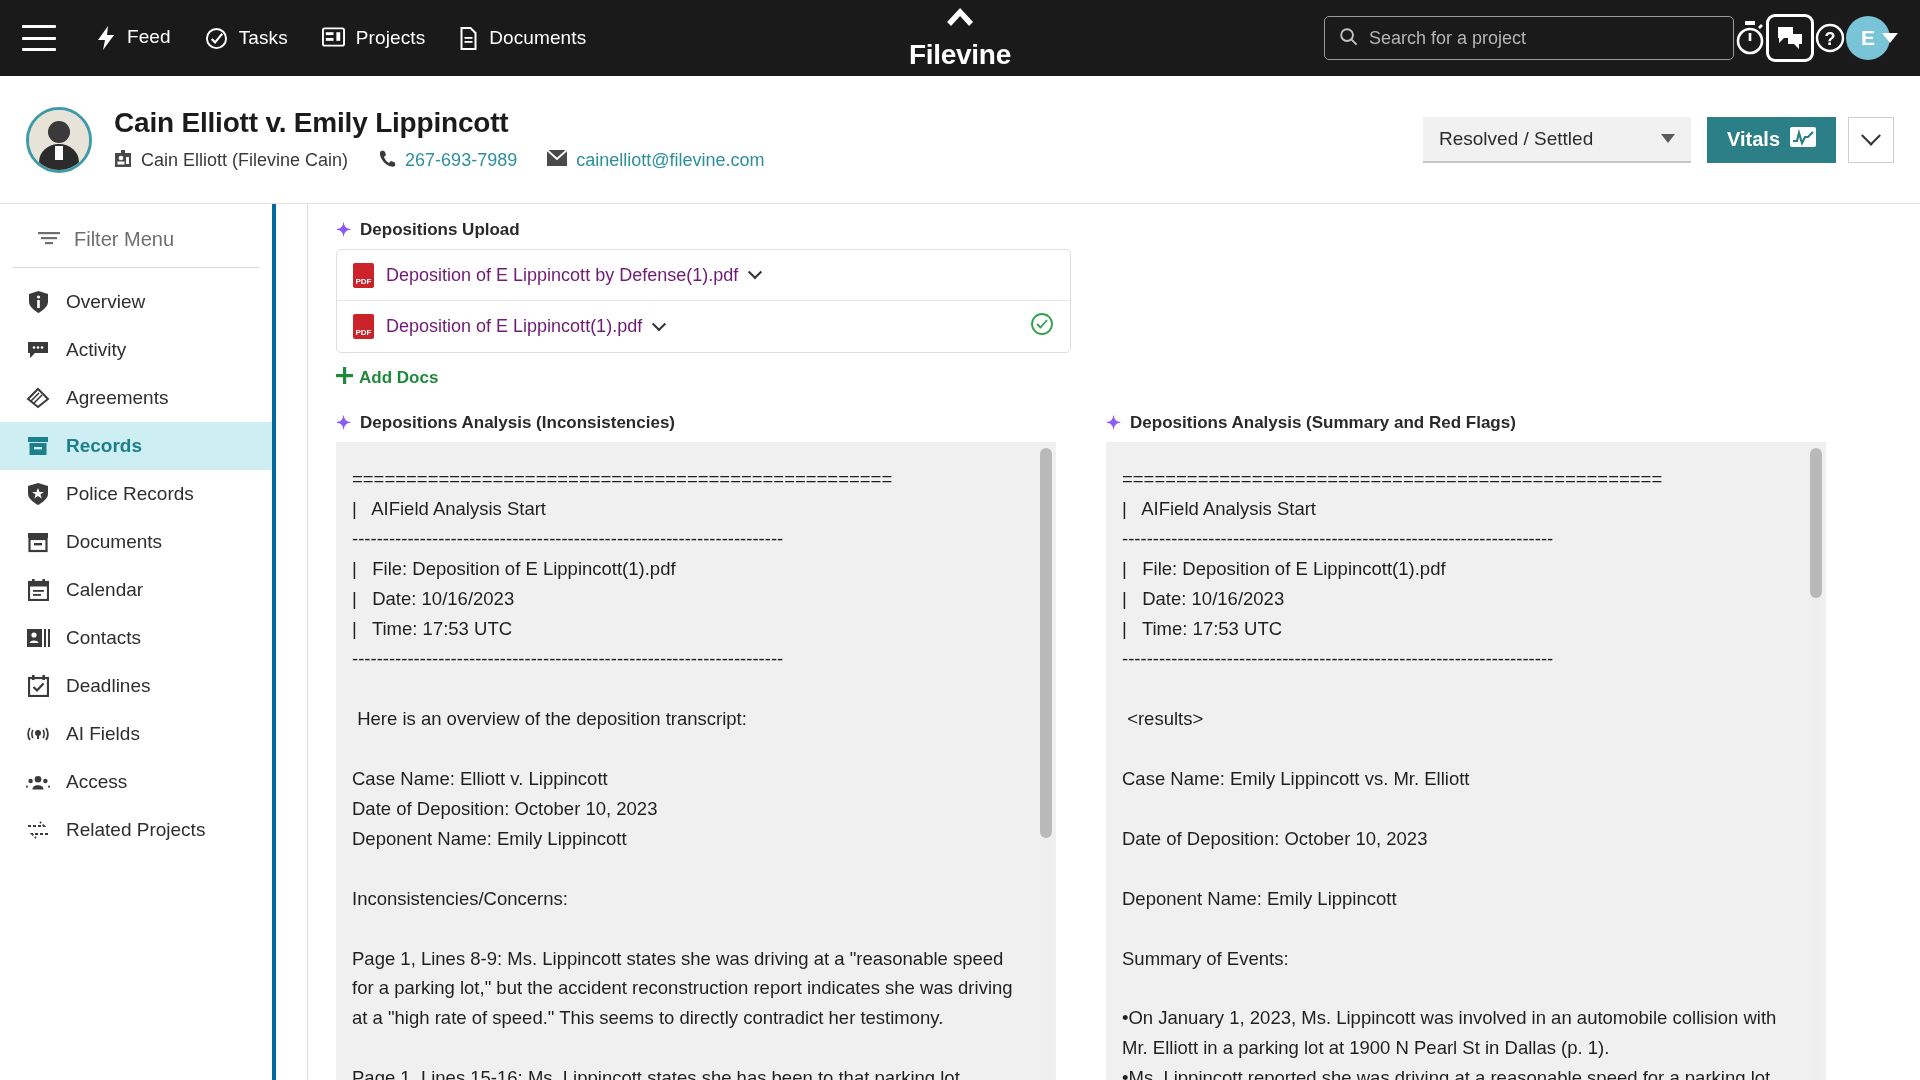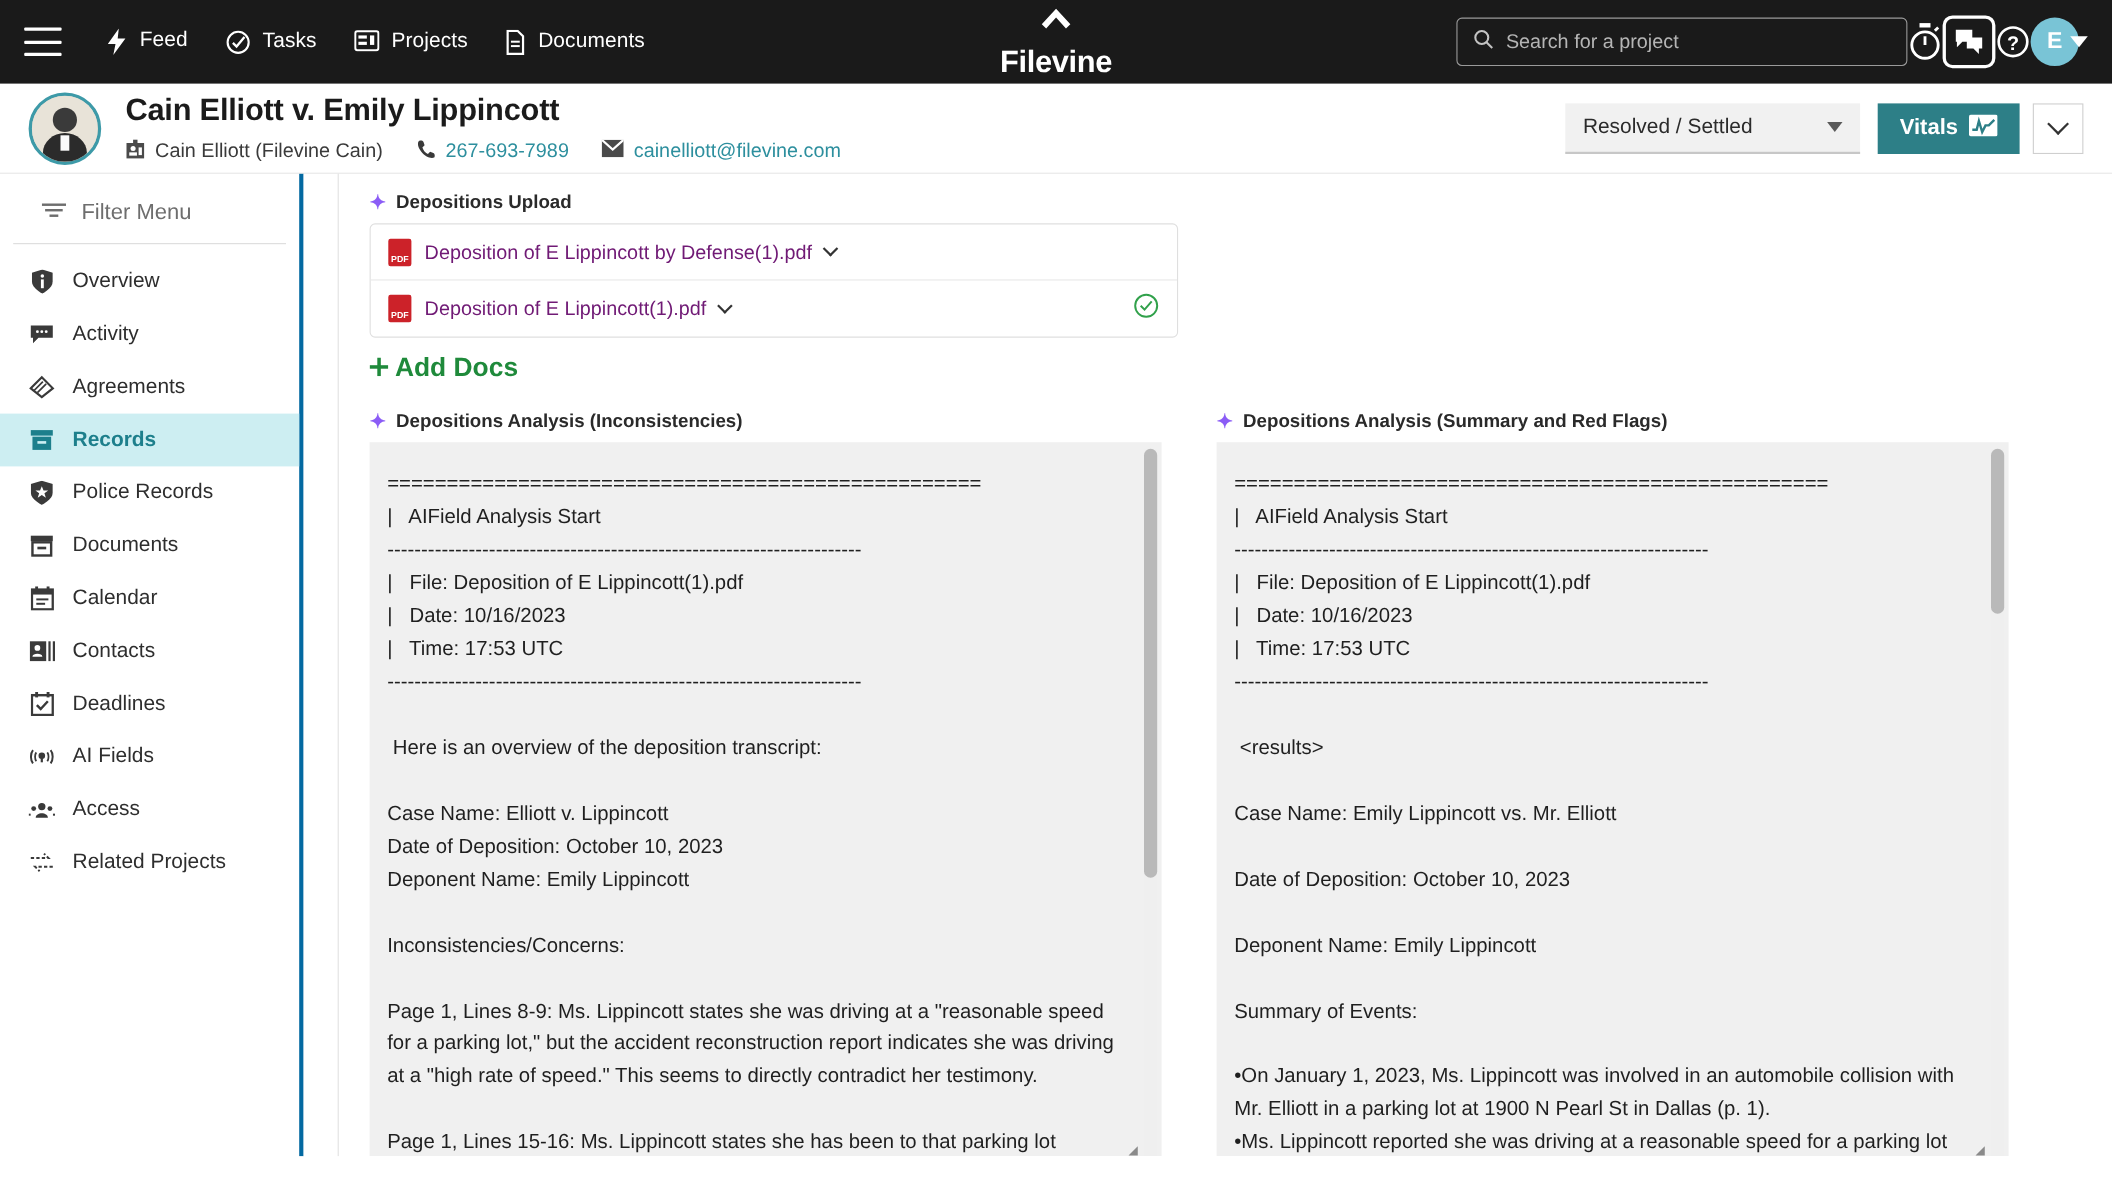--- a/index.html
+++ b/index.html
@@ -71,21 +71,21 @@
     display:flex; align-items:center; justify-content:center;
     font-size: 21px; font-weight: 600;
   }
   .caret-down-white {
     width:0;height:0;border-left:8px solid transparent;border-right:8px solid transparent;
     border-top:10px solid #ffffff; margin-left:-8px; cursor:pointer;
   }
 
   
   .projhead {
-    height: 82px; background: #fff; display:flex; align-items:center;
+    height: 128px; background: #fff; display:flex; align-items:center;
     padding: 0 26px; border-bottom: 1px solid #e3e3e3;
   }
   .proj-avatar {
     width: 66px; height: 66px; border-radius: 50%;
     border: 3px solid #3d9aa8; overflow:hidden; flex: none;
     background: #d8d3c8; position: relative;
   }
   .proj-avatar svg { position:absolute; top:0; left:0; }
   .proj-info { margin-left: 22px; }
   .proj-title {
@@ -175,21 +175,21 @@
   }
   .doc-name { color:#701a75; font-size:18px; cursor:pointer; }
   .chev-sm {
     width:10px;height:10px;border-right:2px solid #333;border-bottom:2px solid #333;
     transform: rotate(45deg) translate(-2px,-2px); cursor:pointer;
   }
   .check-ok { margin-left:auto; color:#31a14b; font-size:22px; }
 
   .add-docs {
     display:flex; align-items:center; gap:6px; color:#1f8a3b;
-    font-size:24px; font-weight:700; margin: 14px 0 24px 0; cursor:pointer;
+    font-size:17px; font-weight:700; margin: 14px 0 24px 0; cursor:pointer;
   }
 
   .analysis-grid { display:flex; gap: 50px; }
   .panel { position: relative; }
   .panel.left { width: 720px; }
   .panel.right { width: 720px; }
 
   .ta-box {
     background:#f0f0f0; border:none; width:100%; height: 655px;
     padding: 22px 26px 10px 16px;

